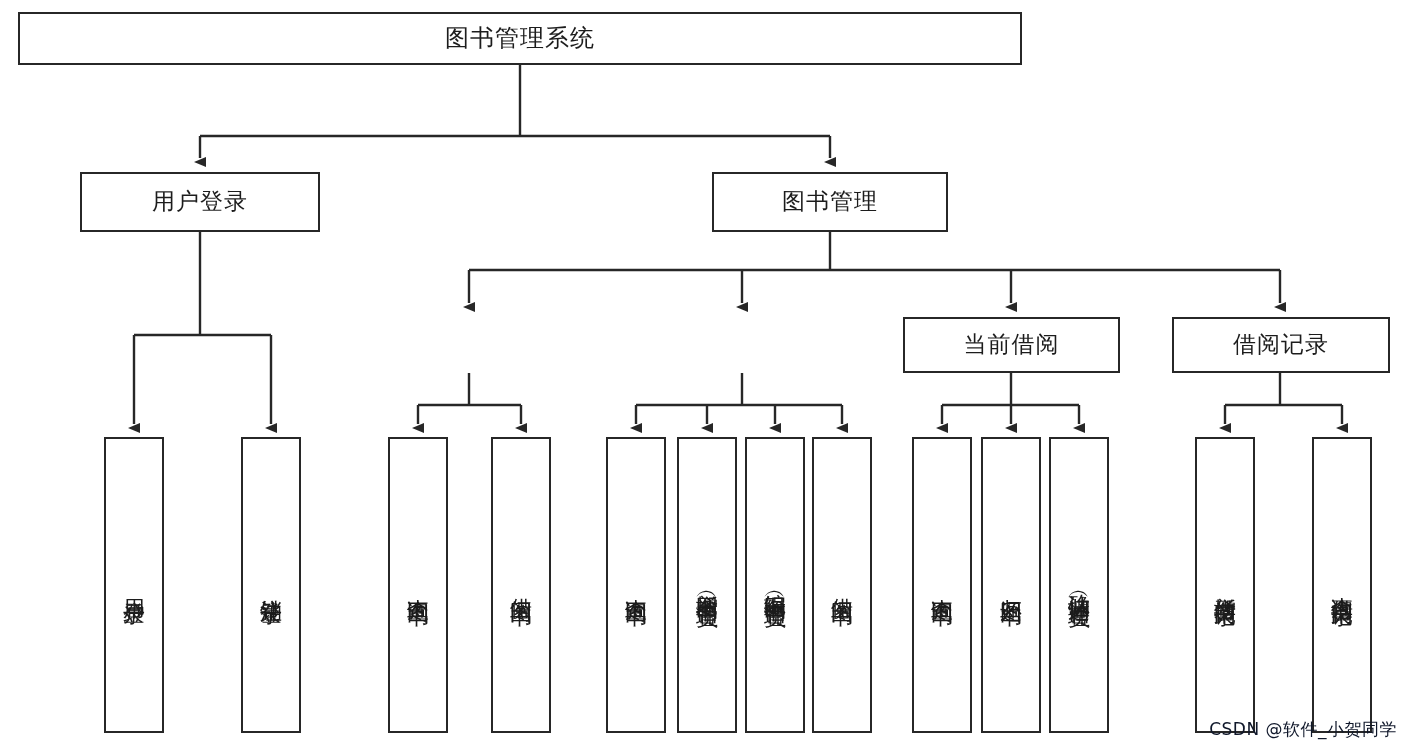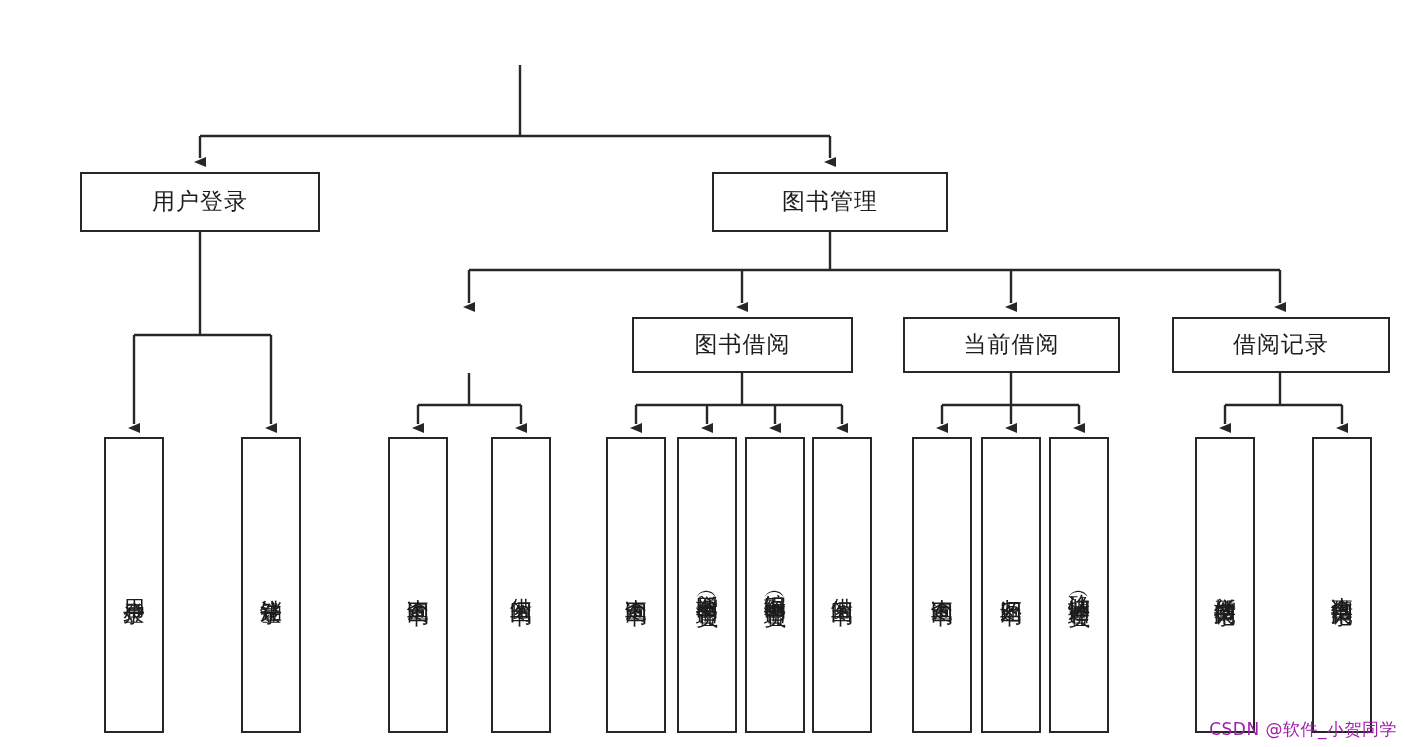--- a/index.html
+++ b/index.html
@@ -61,21 +61,21 @@
   }
   .label {
     display: block;
     white-space: nowrap;
   }
   #watermark {
     position: absolute;
     right: 8px;
     bottom: 6px;
     font-size: 17px;
-    color: #a21caf;
+    color: #0f172a;
     letter-spacing: 0.5px;
     white-space: nowrap;
     user-select: none;
   }
 </style>
 </head>
 <body>
 
 <div id="canvas">
 
@@ -122,31 +122,31 @@
       <path d="M1011,405 L1011,424" marker-end="url(#arrow)"></path>
       <path d="M1079,405 L1079,424" marker-end="url(#arrow)"></path>
 
       <path d="M1280,373 L1280,405"></path>
       <path d="M1225,405 L1342,405"></path>
       <path d="M1225,405 L1225,424" marker-end="url(#arrow)"></path>
       <path d="M1342,405 L1342,424" marker-end="url(#arrow)"></path>
     </g>
   </svg>
 
+  <div class="node root" style="left:18px; top:12px; width:1004px; height:53px;">
+    <span class="label">图书管理系统</span>
+  </div>
 
   <div class="node horiz" style="left:80px; top:172px; width:240px; height:60px;">
     <span class="label">用户登录</span>
   </div>
   <div class="node horiz" style="left:712px; top:172px; width:236px; height:60px;">
     <span class="label">图书管理</span>
   </div>
 
-  <div class="node horiz" style="left:632px; top:317px; width:221px; height:56px;">
-    <span class="label">图书借阅</span>
-  </div>
   <div class="node horiz" style="left:1172px; top:317px; width:218px; height:56px;">
     <span class="label">借阅记录</span>
   </div>
   <div class="node horiz" style="left:903px; top:317px; width:217px; height:56px;">
     <span class="label">当前借阅</span>
   </div>
 
   <div class="node leaf" style="left:104px; top:437px; width:60px; height:296px;">
     <span class="vtext">用户登录</span>
   </div>

